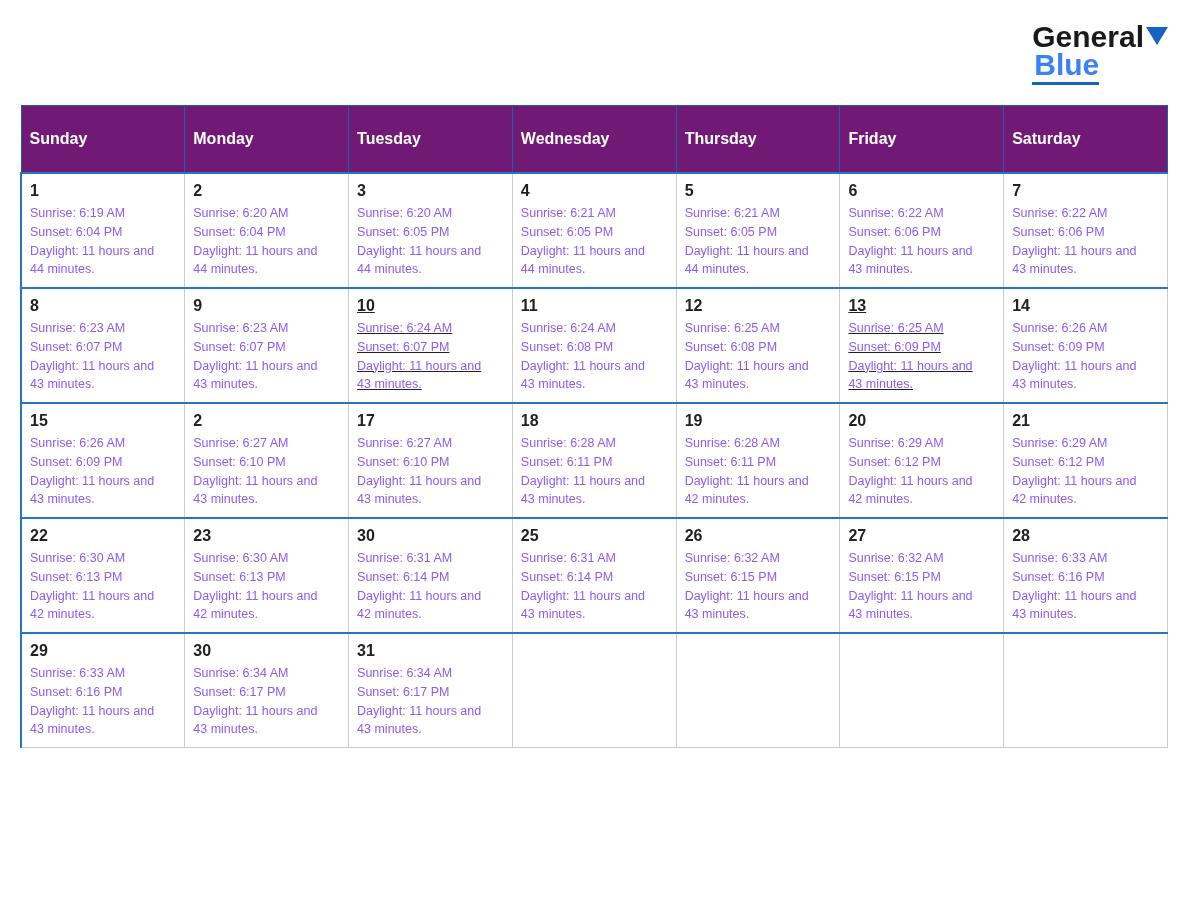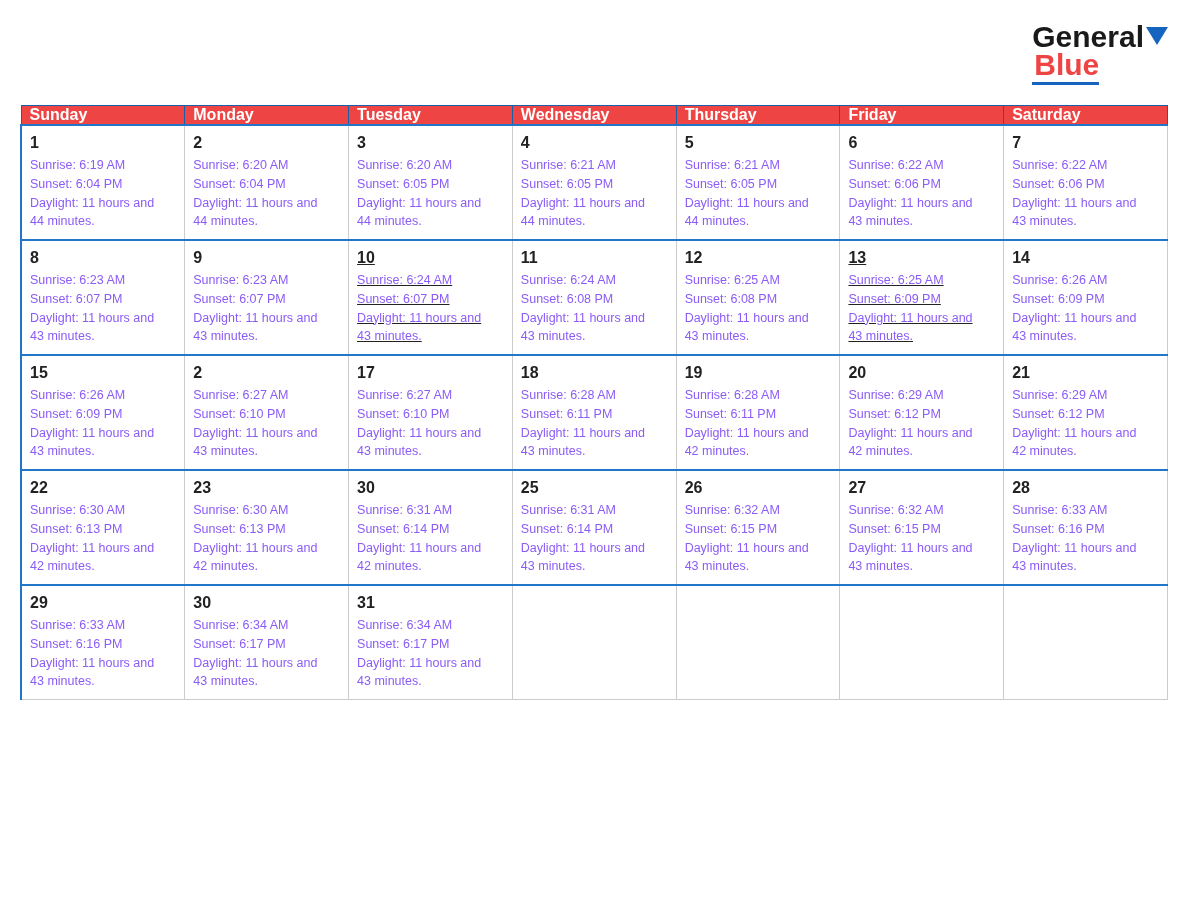--- a/index.html
+++ b/index.html
@@ -38,23 +38,23 @@
       font-size: 22px;
       color: #333;
       margin-top: 4px;
     }
     .calendar {
       width: 100%;
       border-collapse: collapse;
       border: 1px solid #999;
     }
     .calendar th {
-      background-color: #ef4444;
+      background-color: #701a75;
       color: #fff;
-      padding: 0 8px;
+      padding: 24px 8px;
       font-size: 16px;
       font-weight: bold;
       text-align: left;
       border: 1px solid #1a60a8;
     }
     .calendar td {
       vertical-align: top;
       padding: 8px;
       border: 1px solid #ccc;
       width: calc(100% / 7);
@@ -82,21 +82,21 @@
 <body>
 
 <div class="header">
   <div class="logo">
     <div class="logo-line">
       <span style="font-size:30px; font-weight:bold; color:#1a1a1a;">General</span>
       <svg width="22" height="22" viewBox="0 0 22 22" style="margin-left:2px; margin-top:2px;">
         <polygon points="0,0 22,0 11,18" fill="#1565c0"></polygon>
       </svg>
     </div>
-    <div style="font-size:30px; font-weight:bold; color:#ef4444; border-bottom: 3px solid #1565c0; line-height:1; padding-bottom:2px; margin-top:-4px; padding-left:2px;">Blue</div>
+    <div style="font-size:30px; font-weight:bold; color:#3b82f6; border-bottom: 3px solid #1565c0; line-height:1; padding-bottom:2px; margin-top:-4px; padding-left:2px;">Blue</div>
   </div>
   <div class="title-area">
     <div class="month-title"></div>
     <div class="subtitle"></div>
   </div>
 </div>
 
 <table class="calendar" id="cal-table">
   <thead>
     <tr id="header-row">

